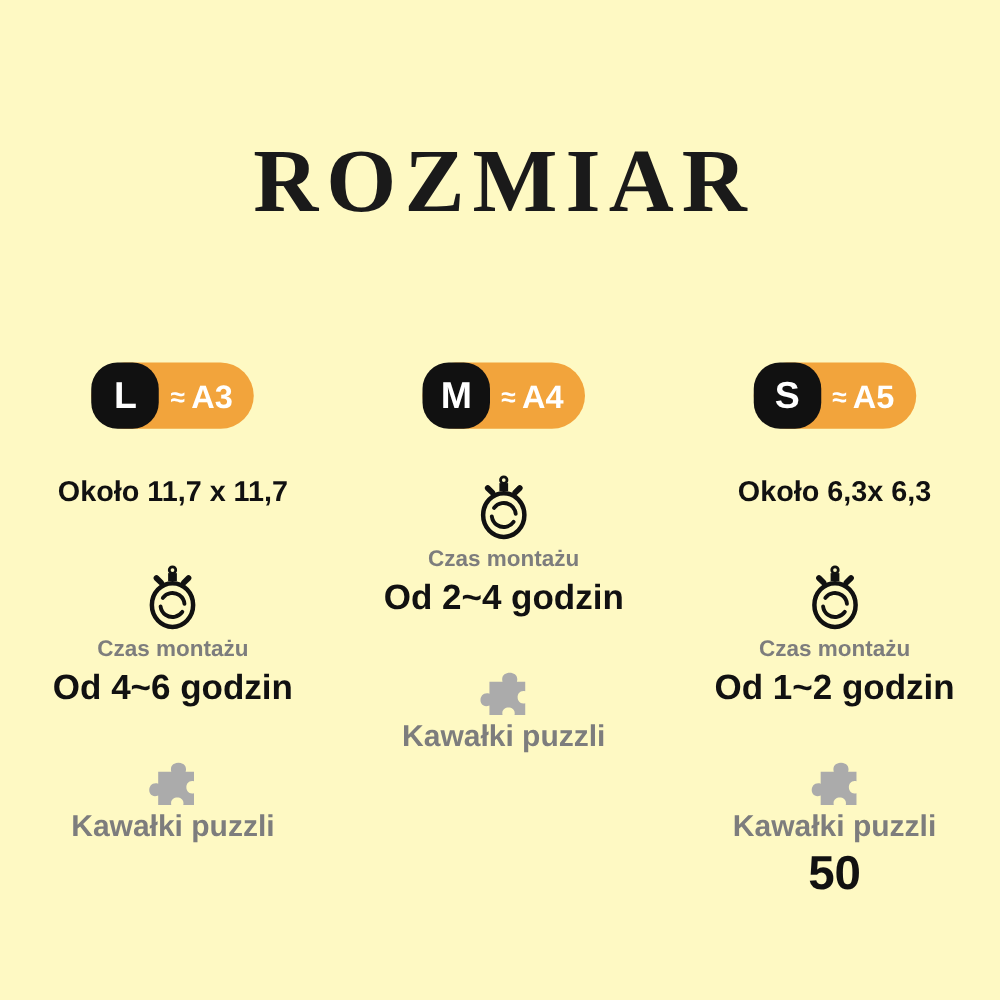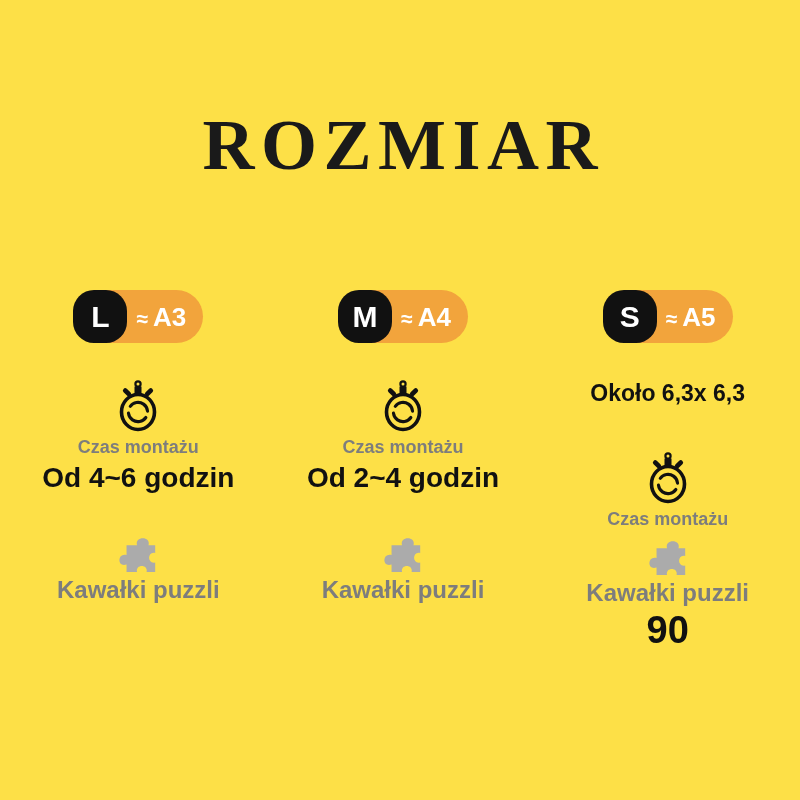--- a/index.html
+++ b/index.html
@@ -1,21 +1,21 @@
 <!DOCTYPE html>
 <html><head>
 <meta charset="utf-8">
 <style>
   * { margin: 0; padding: 0; box-sizing: border-box; }
   html, body { background: #ffffff; }
   .page {
     position: relative;
     width: 800px;
     height: 800px;
-    background: #fde047;
+    background: #fef9c3;
     font-family: "Liberation Sans", sans-serif;
     overflow: hidden;
   }
   .title {
     position: absolute;
     top: 104px;
     left: 0;
     width: 100%;
     text-align: center;
     font-family: "Liberation Serif", serif;
@@ -133,20 +133,21 @@
   <div class="columns">
 
     <div class="column">
       <div class="badge">
         <div class="badge-letter-chip">
           <span class="badge-letter">L</span>
         </div>
         <span class="badge-approx">≈</span>
         <span class="badge-format">A3</span>
       </div>
+      <div class="dimensions">Około 11,7 x 11,7</div>
       <svg class="stopwatch" width="52" height="54" viewBox="0 0 52 54">
         <circle cx="26" cy="5" r="2.6" fill="none" stroke="#111111" stroke-width="2.2"></circle>
         <rect x="22.5" y="7.5" width="7" height="6.5" fill="#111111"></rect>
         <line x1="13.2" y1="11.5" x2="16.8" y2="15" stroke="#111111" stroke-width="4.6" stroke-linecap="round"></line>
         <line x1="38.8" y1="11.5" x2="35.2" y2="15" stroke="#111111" stroke-width="4.6" stroke-linecap="round"></line>
         <ellipse cx="26" cy="33" rx="16.5" ry="17.5" fill="none" stroke="#111111" stroke-width="3.6"></ellipse>
         <circle cx="26" cy="33" r="9.6" fill="none" stroke="#111111" stroke-width="3.1" stroke-dasharray="23 7.2" stroke-linecap="round" transform="rotate(35 26 33)"></circle>
       </svg>
       <div class="time-label">Czas montażu</div>
       <div class="time-value">Od 4~6 godzin</div>
@@ -191,21 +192,22 @@
       <div class="dimensions">Około 6,3x 6,3</div>
       <svg class="stopwatch" width="52" height="54" viewBox="0 0 52 54">
         <circle cx="26" cy="5" r="2.6" fill="none" stroke="#111111" stroke-width="2.2"></circle>
         <rect x="22.5" y="7.5" width="7" height="6.5" fill="#111111"></rect>
         <line x1="13.2" y1="11.5" x2="16.8" y2="15" stroke="#111111" stroke-width="4.6" stroke-linecap="round"></line>
         <line x1="38.8" y1="11.5" x2="35.2" y2="15" stroke="#111111" stroke-width="4.6" stroke-linecap="round"></line>
         <ellipse cx="26" cy="33" rx="16.5" ry="17.5" fill="none" stroke="#111111" stroke-width="3.6"></ellipse>
         <circle cx="26" cy="33" r="9.6" fill="none" stroke="#111111" stroke-width="3.1" stroke-dasharray="23 7.2" stroke-linecap="round" transform="rotate(35 26 33)"></circle>
       </svg>
       <div class="time-label">Czas montażu</div>
+      <div class="time-value">Od 1~2 godzin</div>
       <svg class="puzzle" width="42" height="42" viewBox="0 0 44 44">
         <path fill="#ABABAB" d="M 10 14 L 21 14 C 18 4 36 4 33 14 L 40 14 L 40 22 C 31.5 20 31.5 34 40 32 L 40 42 L 31 42 C 33 33.5 19 33.5 21 42 L 10 42 L 10 34 C 0 37.5 0 21.5 10 24 Z"></path>
       </svg>
       <div class="pieces-label">Kawałki puzzli</div>
-      <div class="pieces-value">90</div>
+      <div class="pieces-value">50</div>
     </div>
 
   </div>
 </div>
 
 </body></html>

